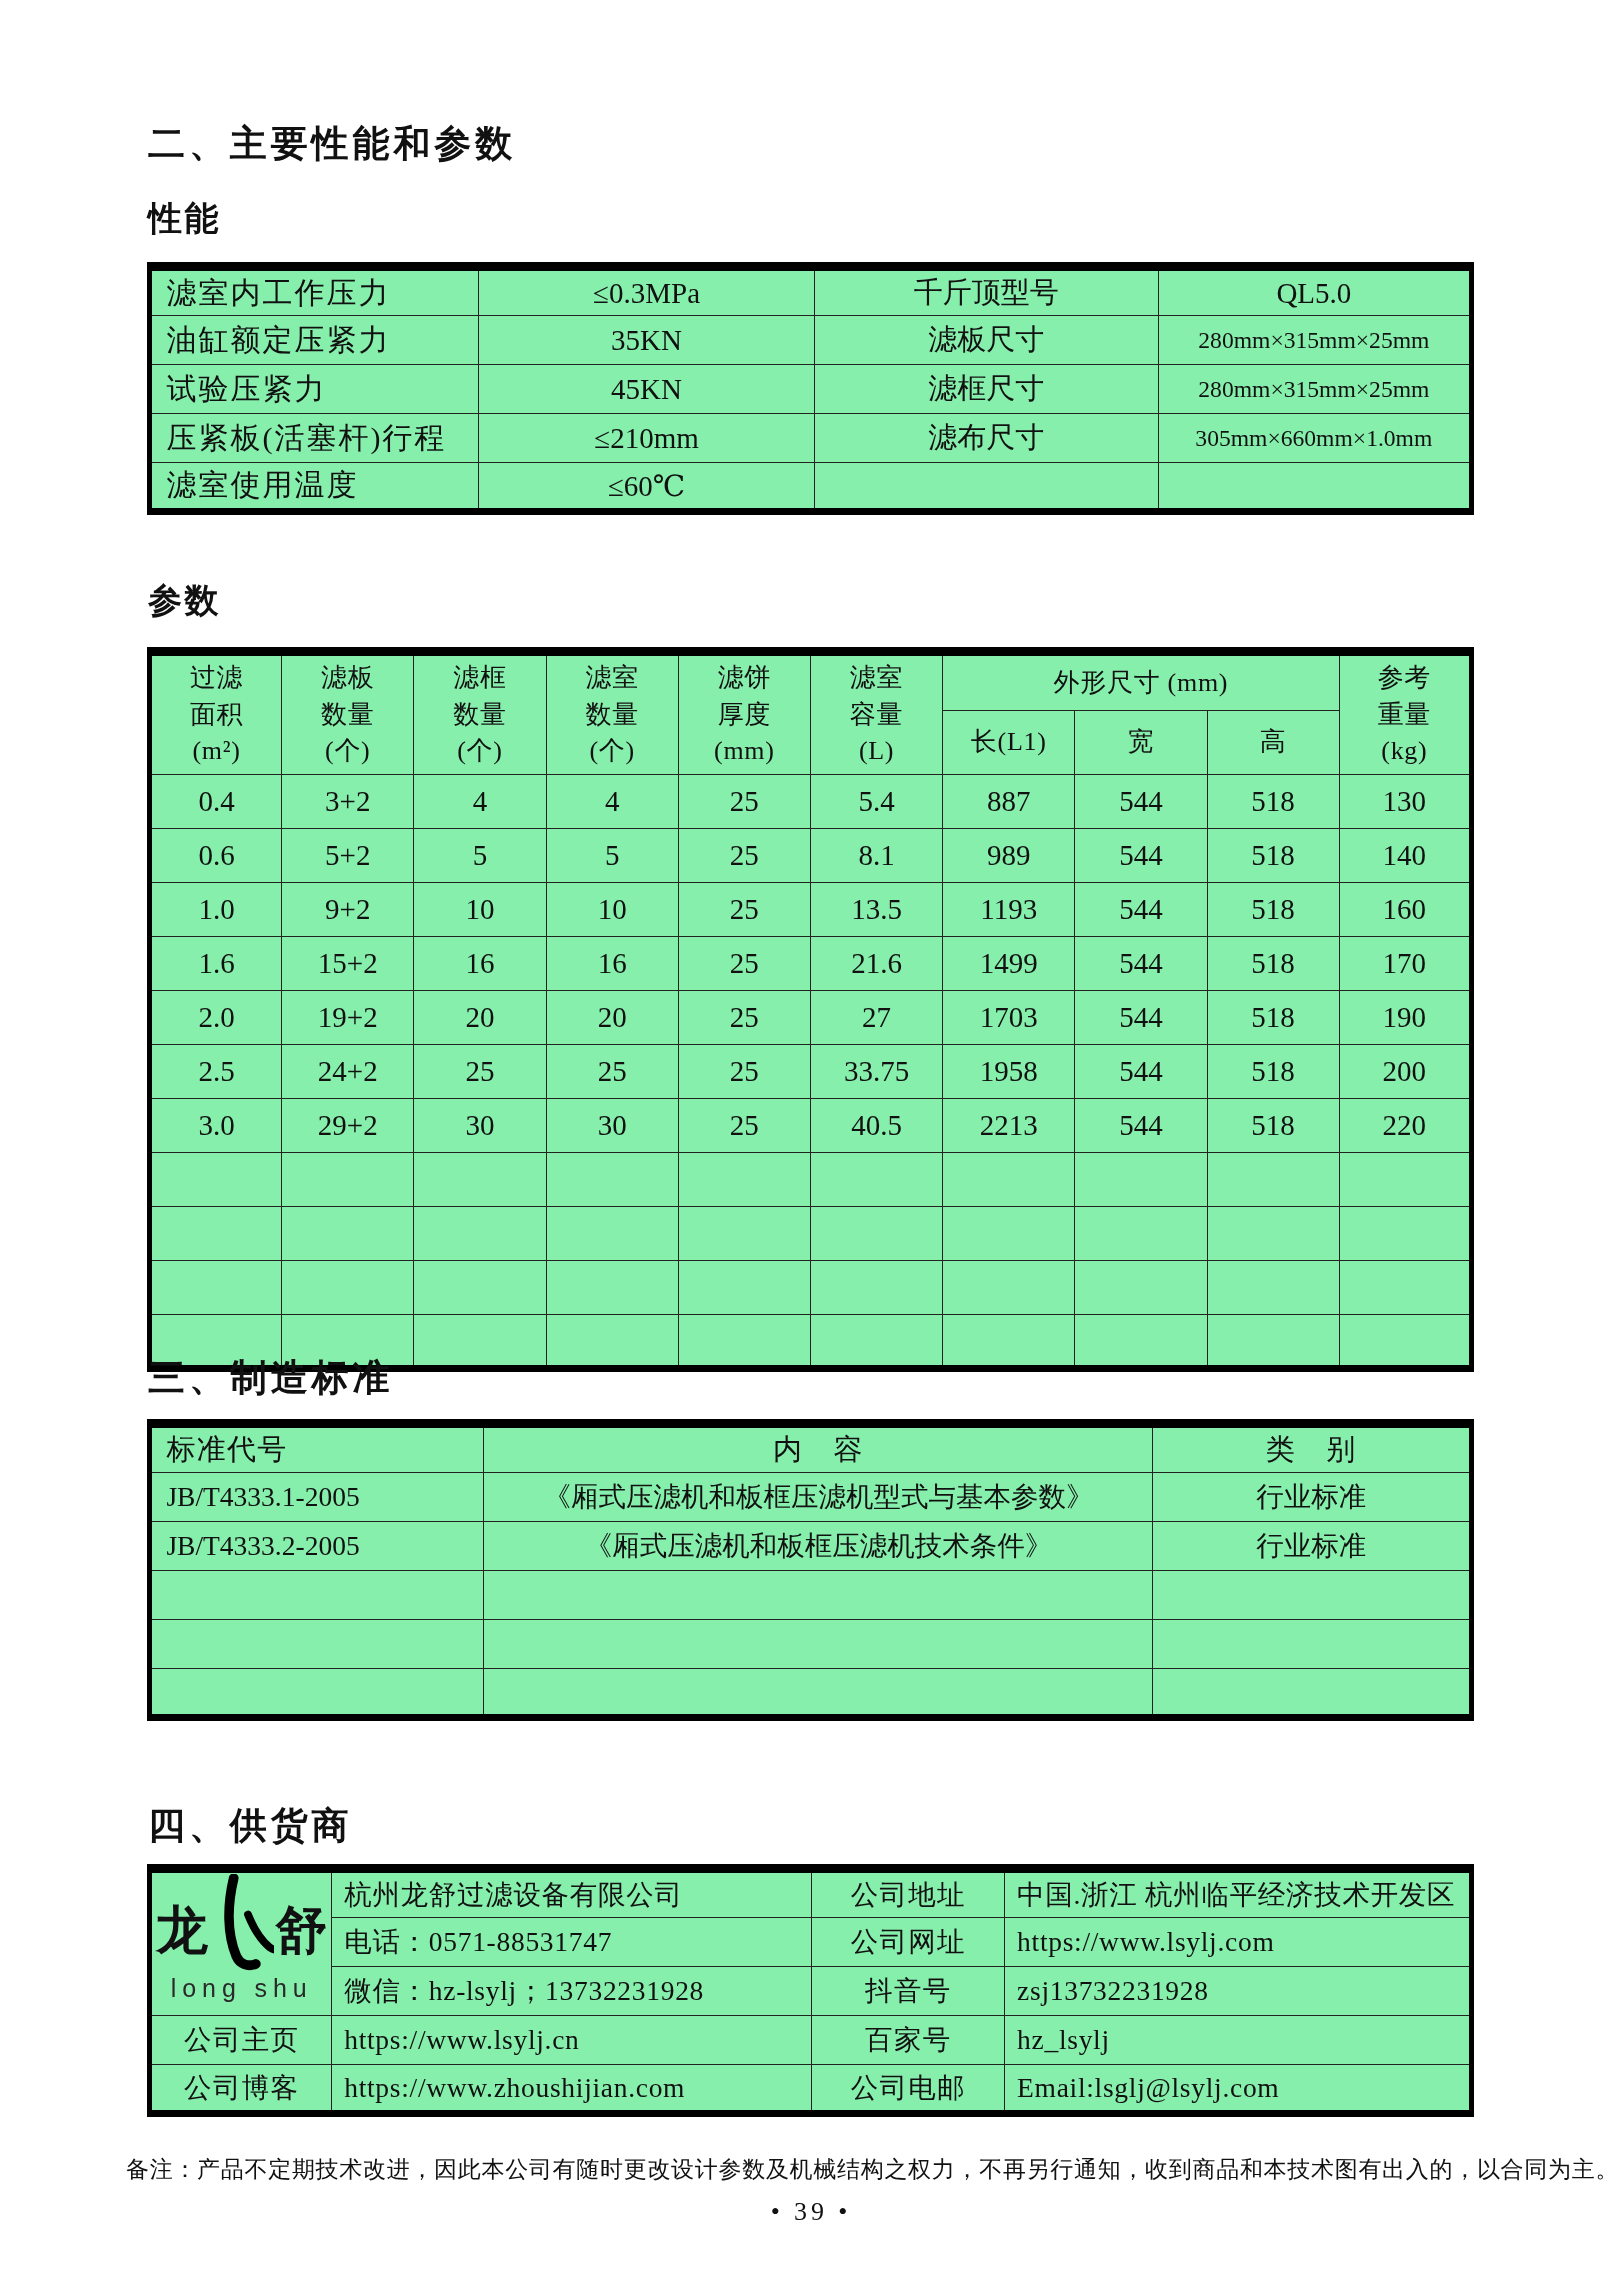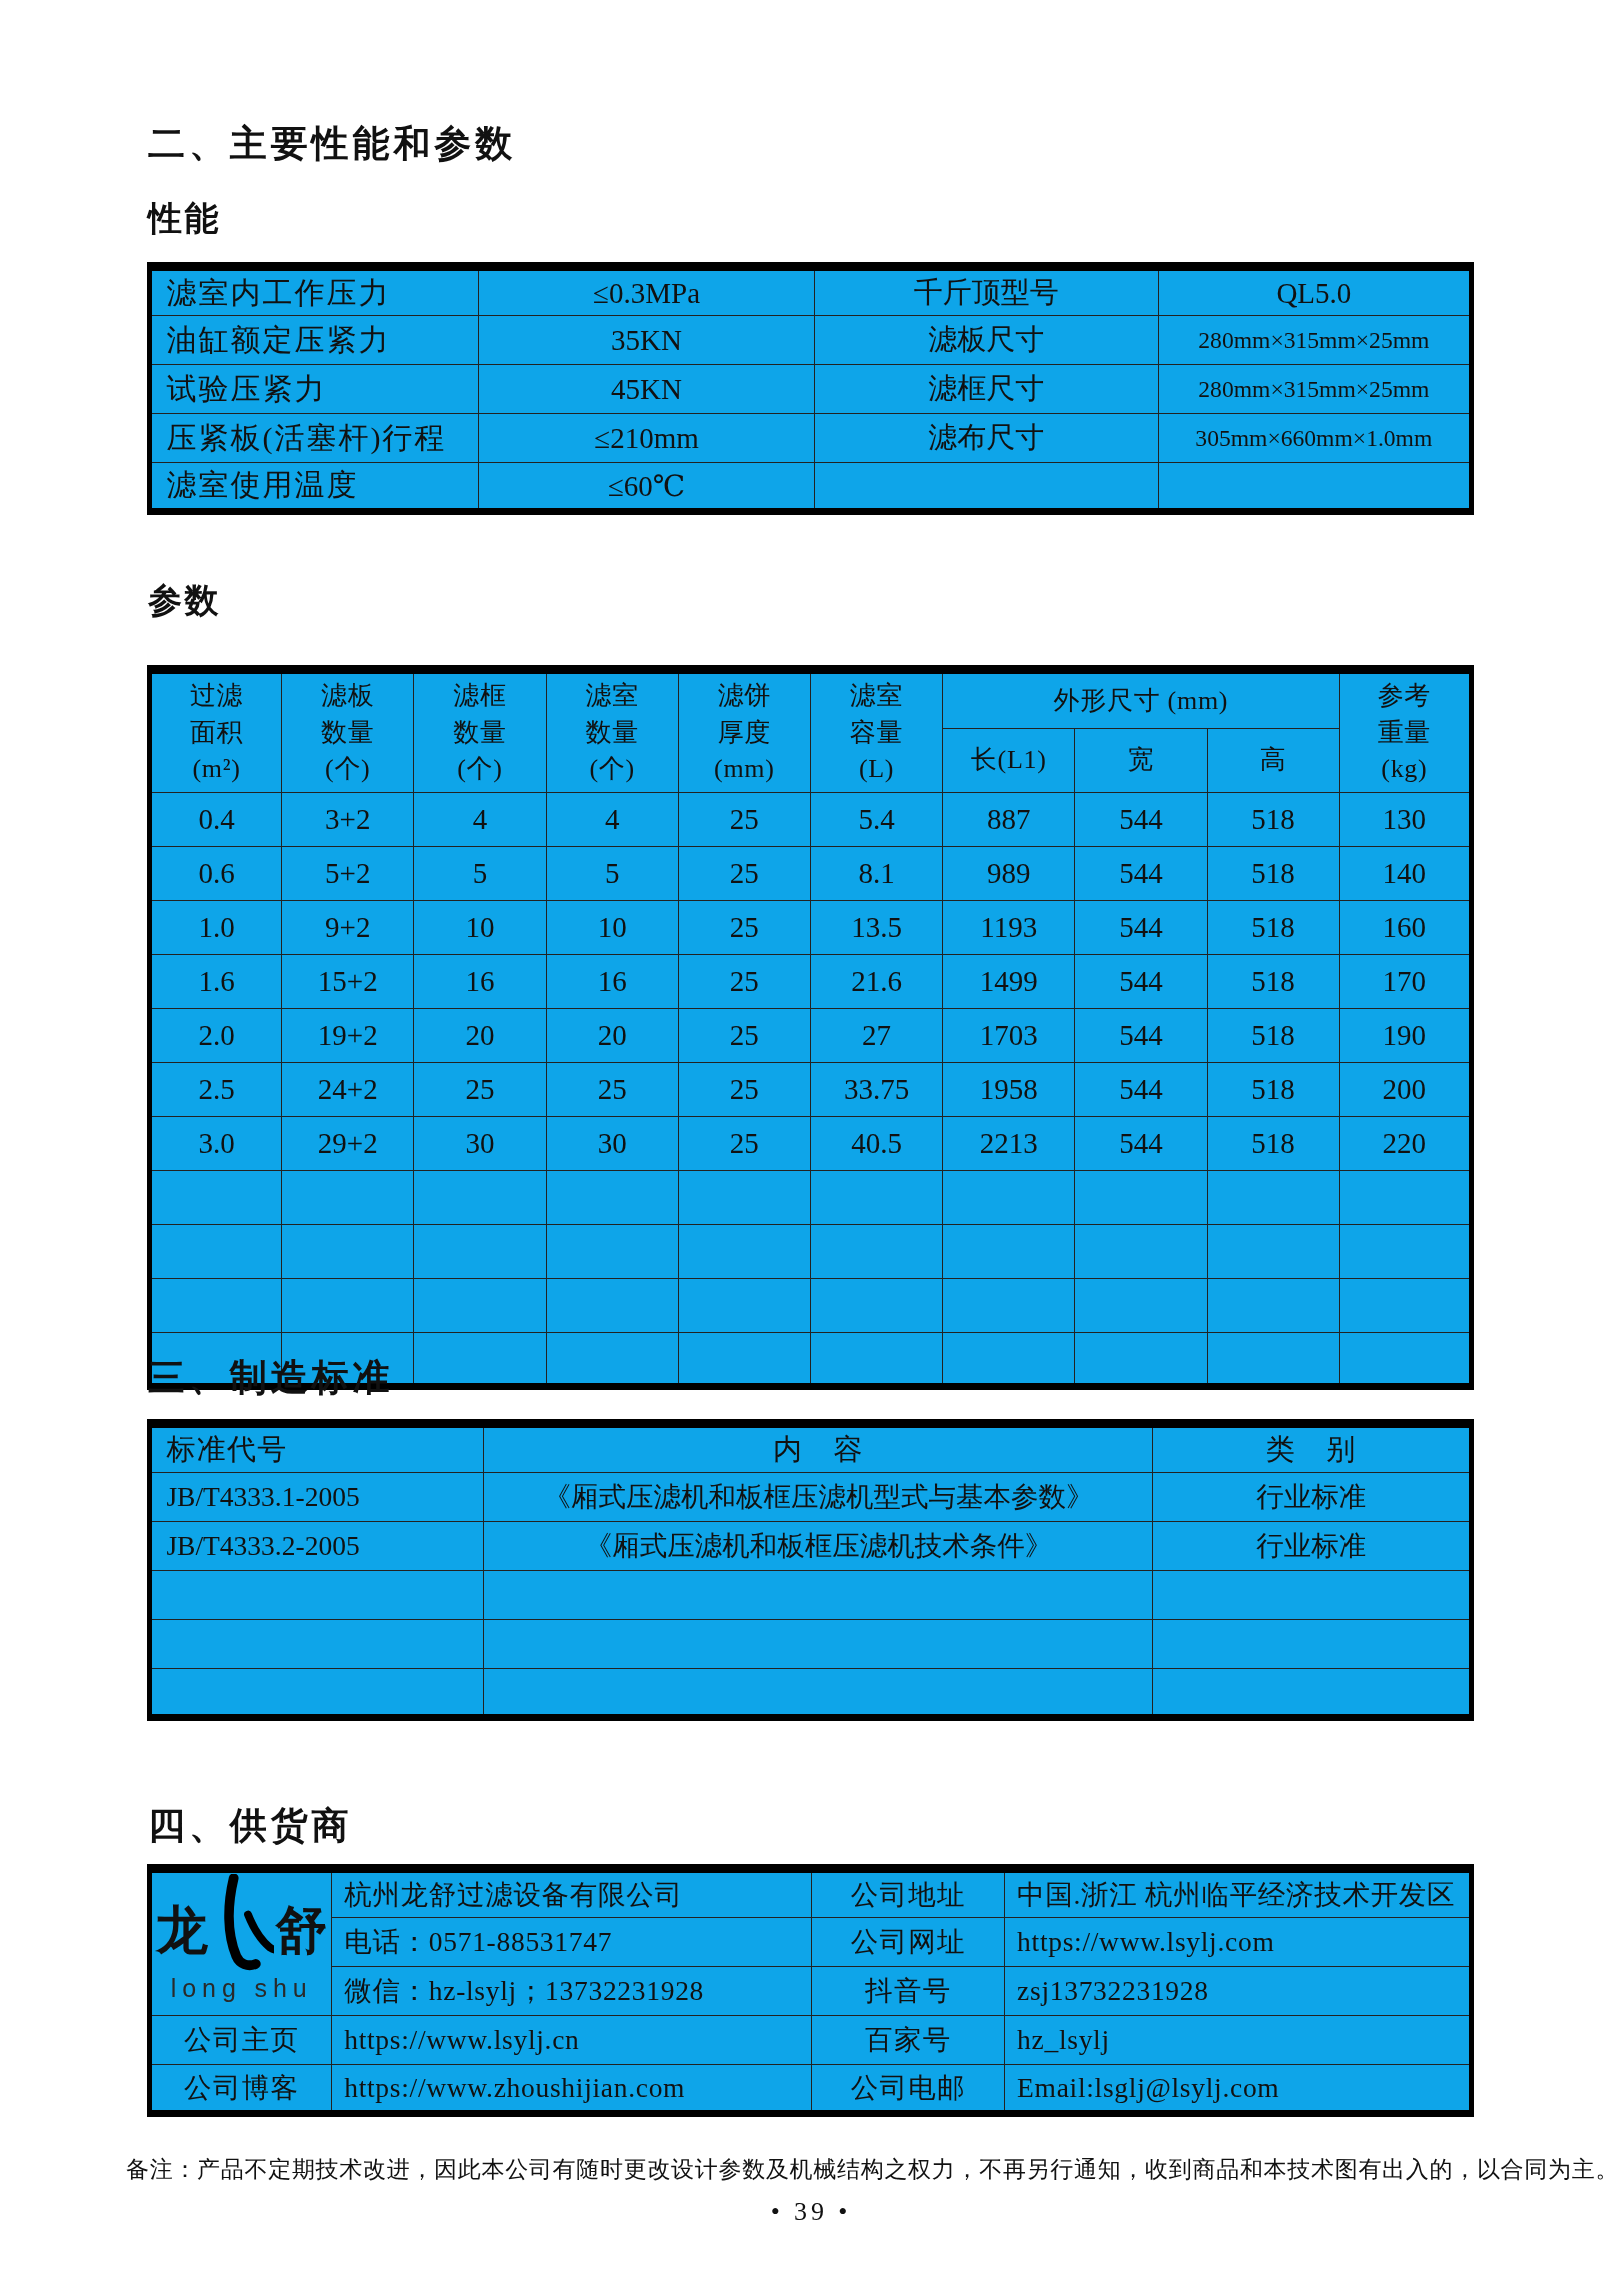--- a/index.html
+++ b/index.html
@@ -14,21 +14,21 @@
   .abs{position:absolute;}
   .sec-title{
     font-size:37px;font-weight:700;letter-spacing:3.9px;white-space:nowrap;
   }
   .subhead{
     font-size:34px;font-weight:700;letter-spacing:2.6px;white-space:nowrap;
   }
   table{
     border-collapse:collapse;table-layout:fixed;
     width:1327px;
-    background:#0ea5e9;
+    background:#86efac;
   }
   table{border:5.2px solid #000;border-top:9.2px solid #000;border-bottom:7.2px solid #000;}
   td,th{
     border:1.3px solid #222;
     vertical-align:middle;
     text-align:center;
     font-weight:400;
     padding:0 5.2px;
     overflow:hidden;
   }
@@ -111,21 +111,21 @@
       <td class="lbl">滤室使用温度</td>
       <td>≤60℃</td>
       <td></td>
       <td></td>
     </tr>
   </tbody>
     </table>
 
   <div class="abs subhead" style="left:148px;top:578px;">参数</div>
 
-  <table class="t-param abs" style="left:147px;top:665px;">
+  <table class="t-param abs" style="left:147px;top:647px;">
     <colgroup>
         <col style="width:10%">
         <col style="width:10%">
         <col style="width:10%">
         <col style="width:10%">
         <col style="width:10%">
         <col style="width:10%">
         <col style="width:10%">
         <col style="width:10%">
         <col style="width:10%">

